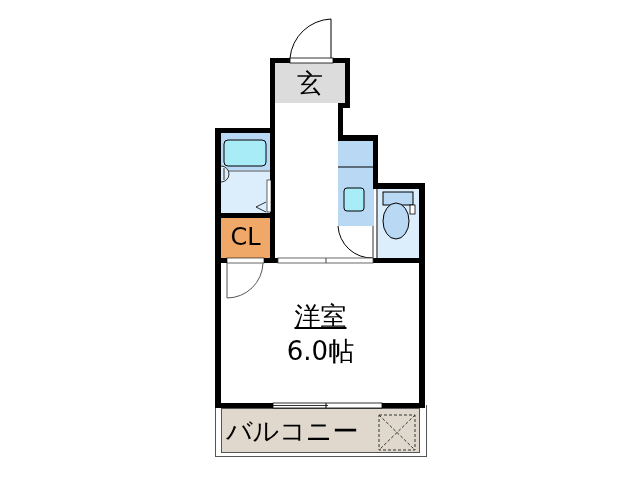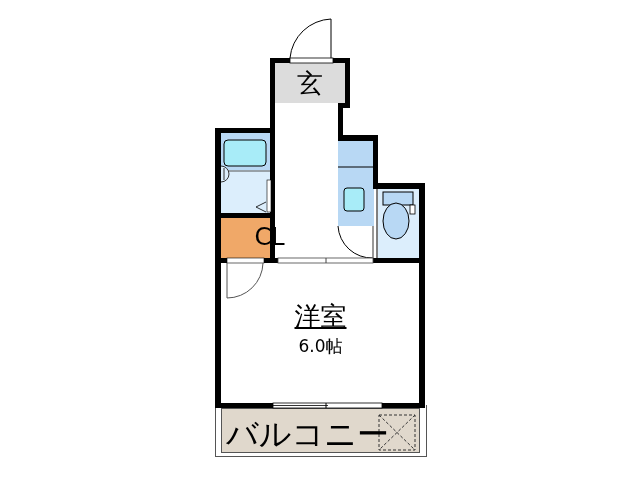--- a/index.html
+++ b/index.html
@@ -99,16 +99,16 @@
   </g>
 
   <g>
     <rect x="379" y="415" width="36" height="35" fill="none" stroke="#333" stroke-width="1" stroke-dasharray="3,2"></rect>
     <line x1="379" y1="415" x2="415" y2="450" stroke="#333" stroke-width="1" stroke-dasharray="3,2"></line>
     <line x1="415" y1="415" x2="379" y2="450" stroke="#333" stroke-width="1" stroke-dasharray="3,2"></line>
   </g>
 </svg>
 
 <div class="label" style="left:275px;top:70px;width:70px;font-size:26px;">玄</div>
-<div class="label" style="left:221px;top:225px;width:49px;font-size:24px;margin-left:24px;">CL</div>
+<div class="label" style="left:221px;top:225px;width:49px;font-size:24px;">CL</div>
 <div class="label" style="left:221px;top:303px;width:199px;font-size:26px;text-decoration:underline;">洋室</div>
-<div class="label" style="left:221px;top:338px;width:199px;font-size:17px;">6.0帖</div>
-<div class="label" style="left:226px;top:418px;width:150px;font-size:32px;text-align:left;">バルコニー</div>
+<div class="label" style="left:221px;top:338px;width:199px;font-size:26px;">6.0帖</div>
+<div class="label" style="left:226px;top:418px;width:150px;font-size:26px;text-align:left;">バルコニー</div>
 
 </body></html>

